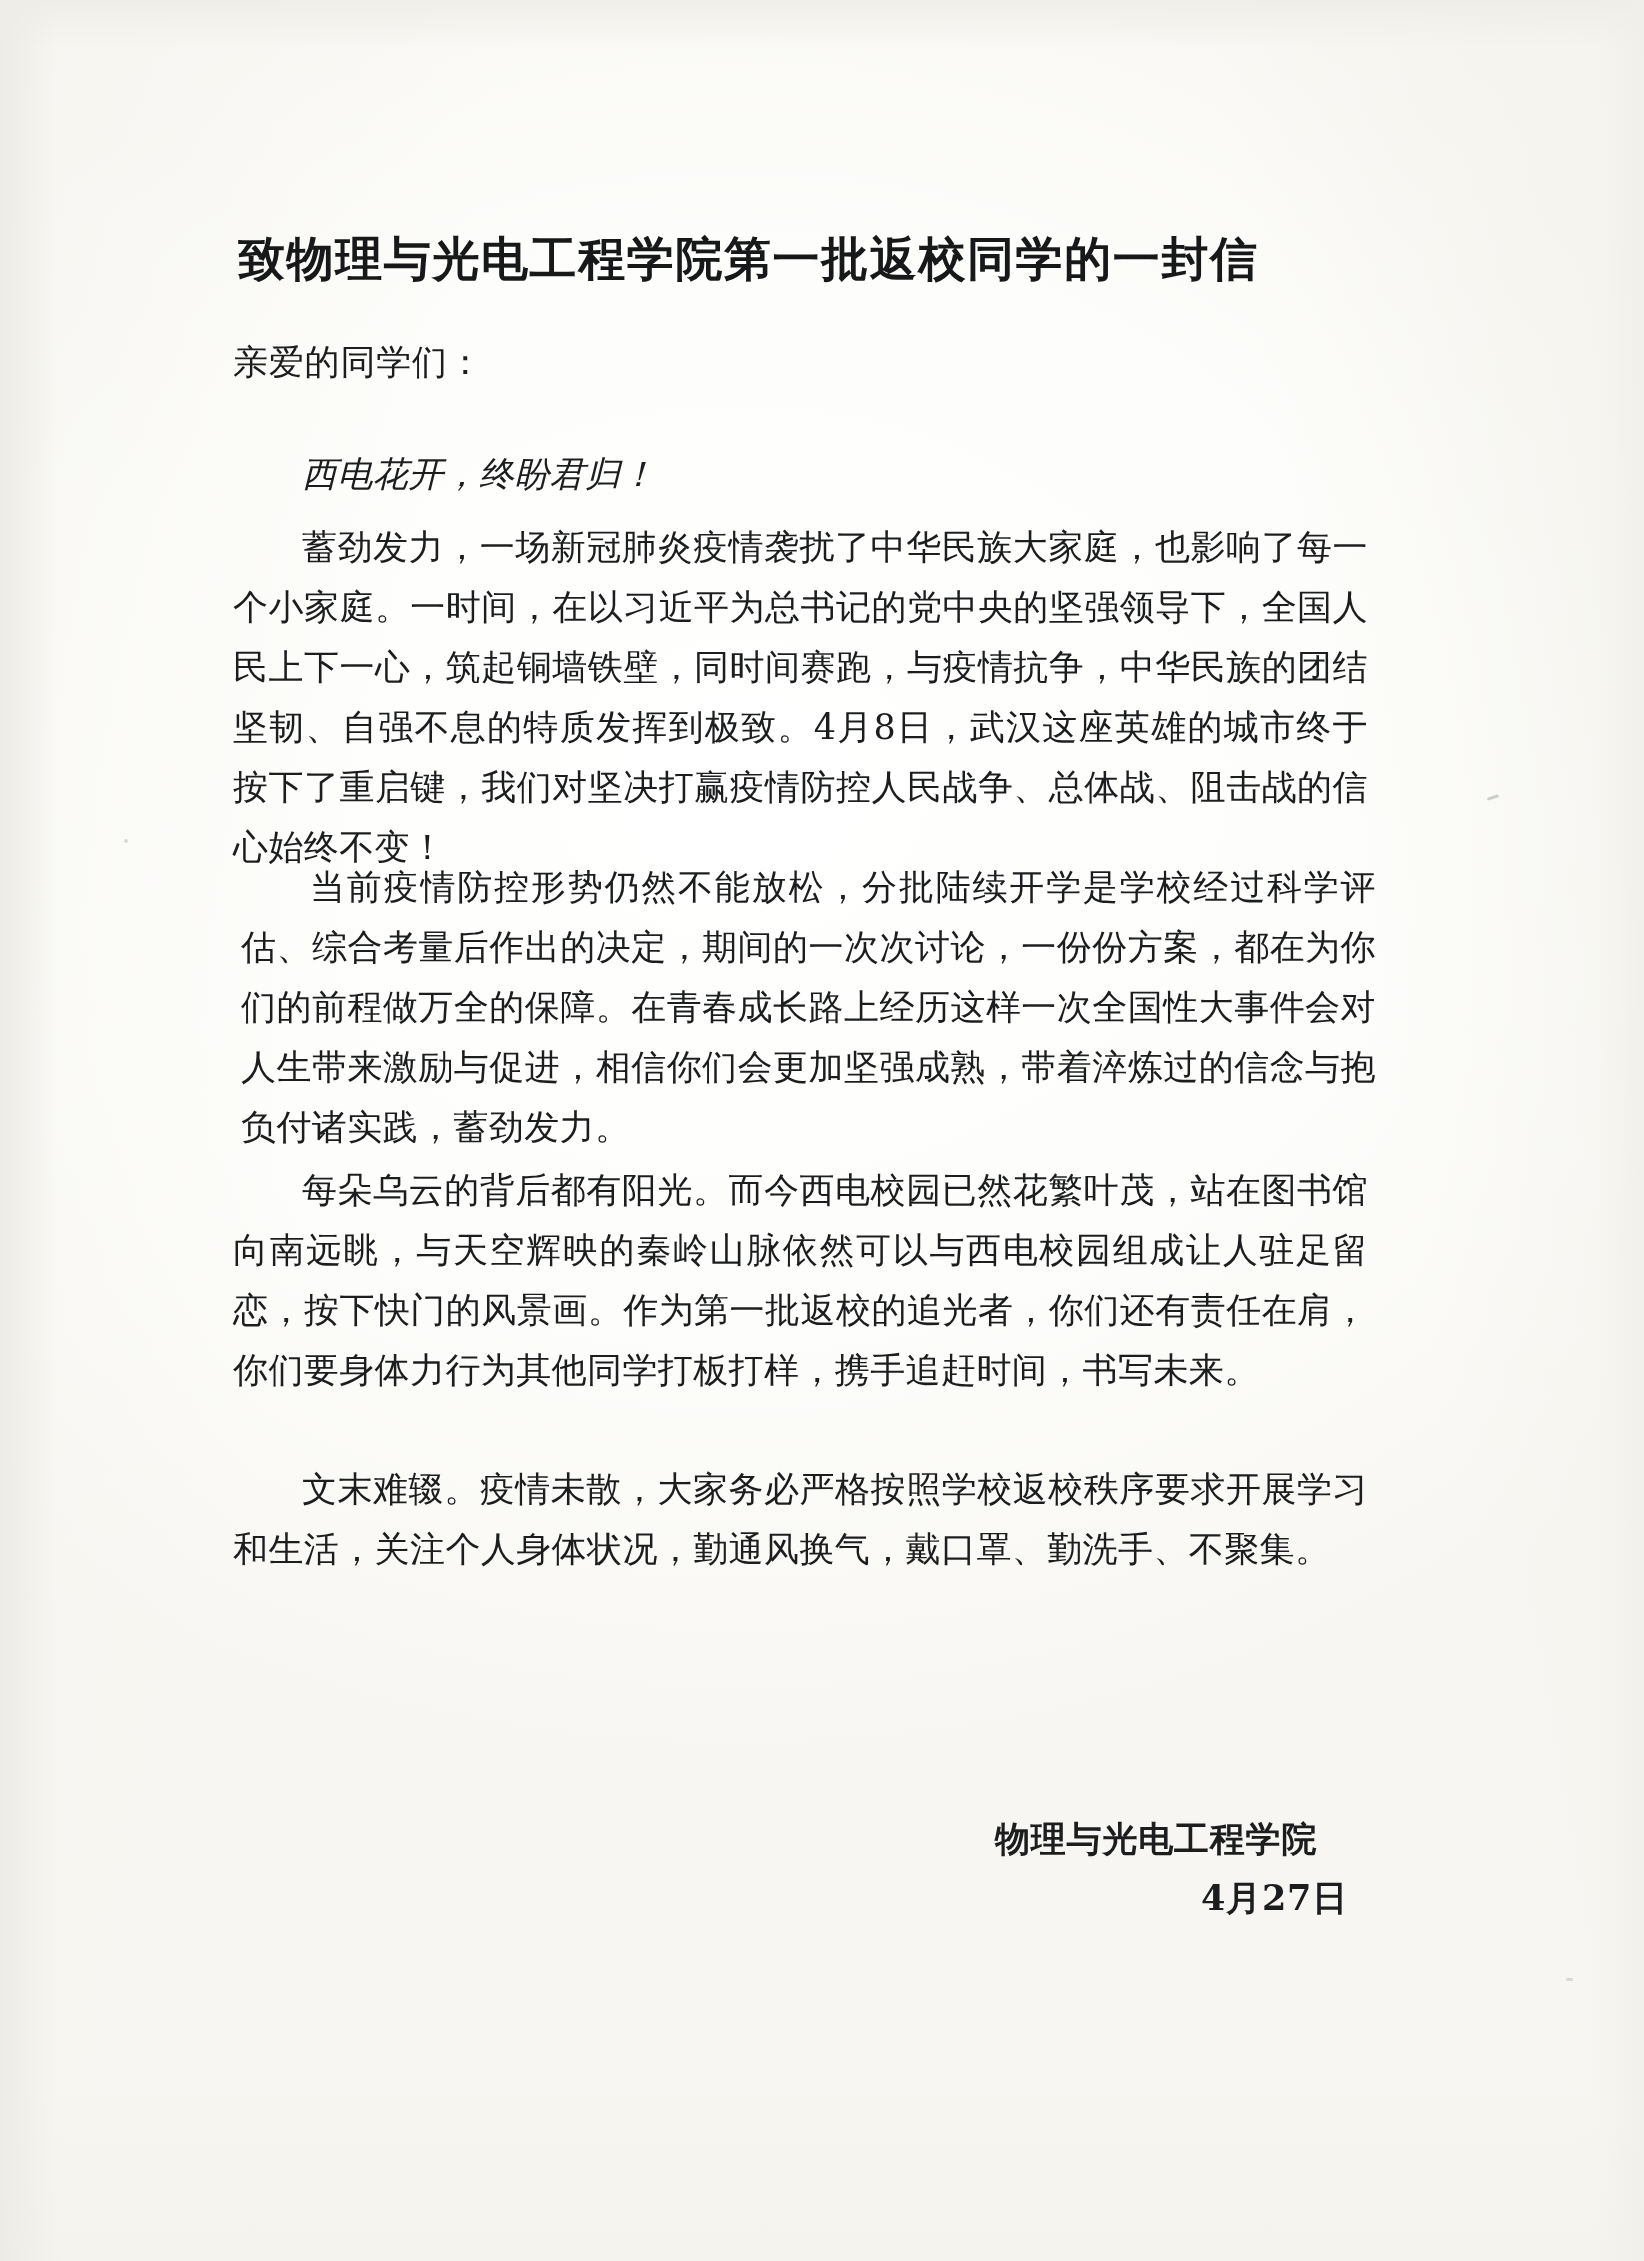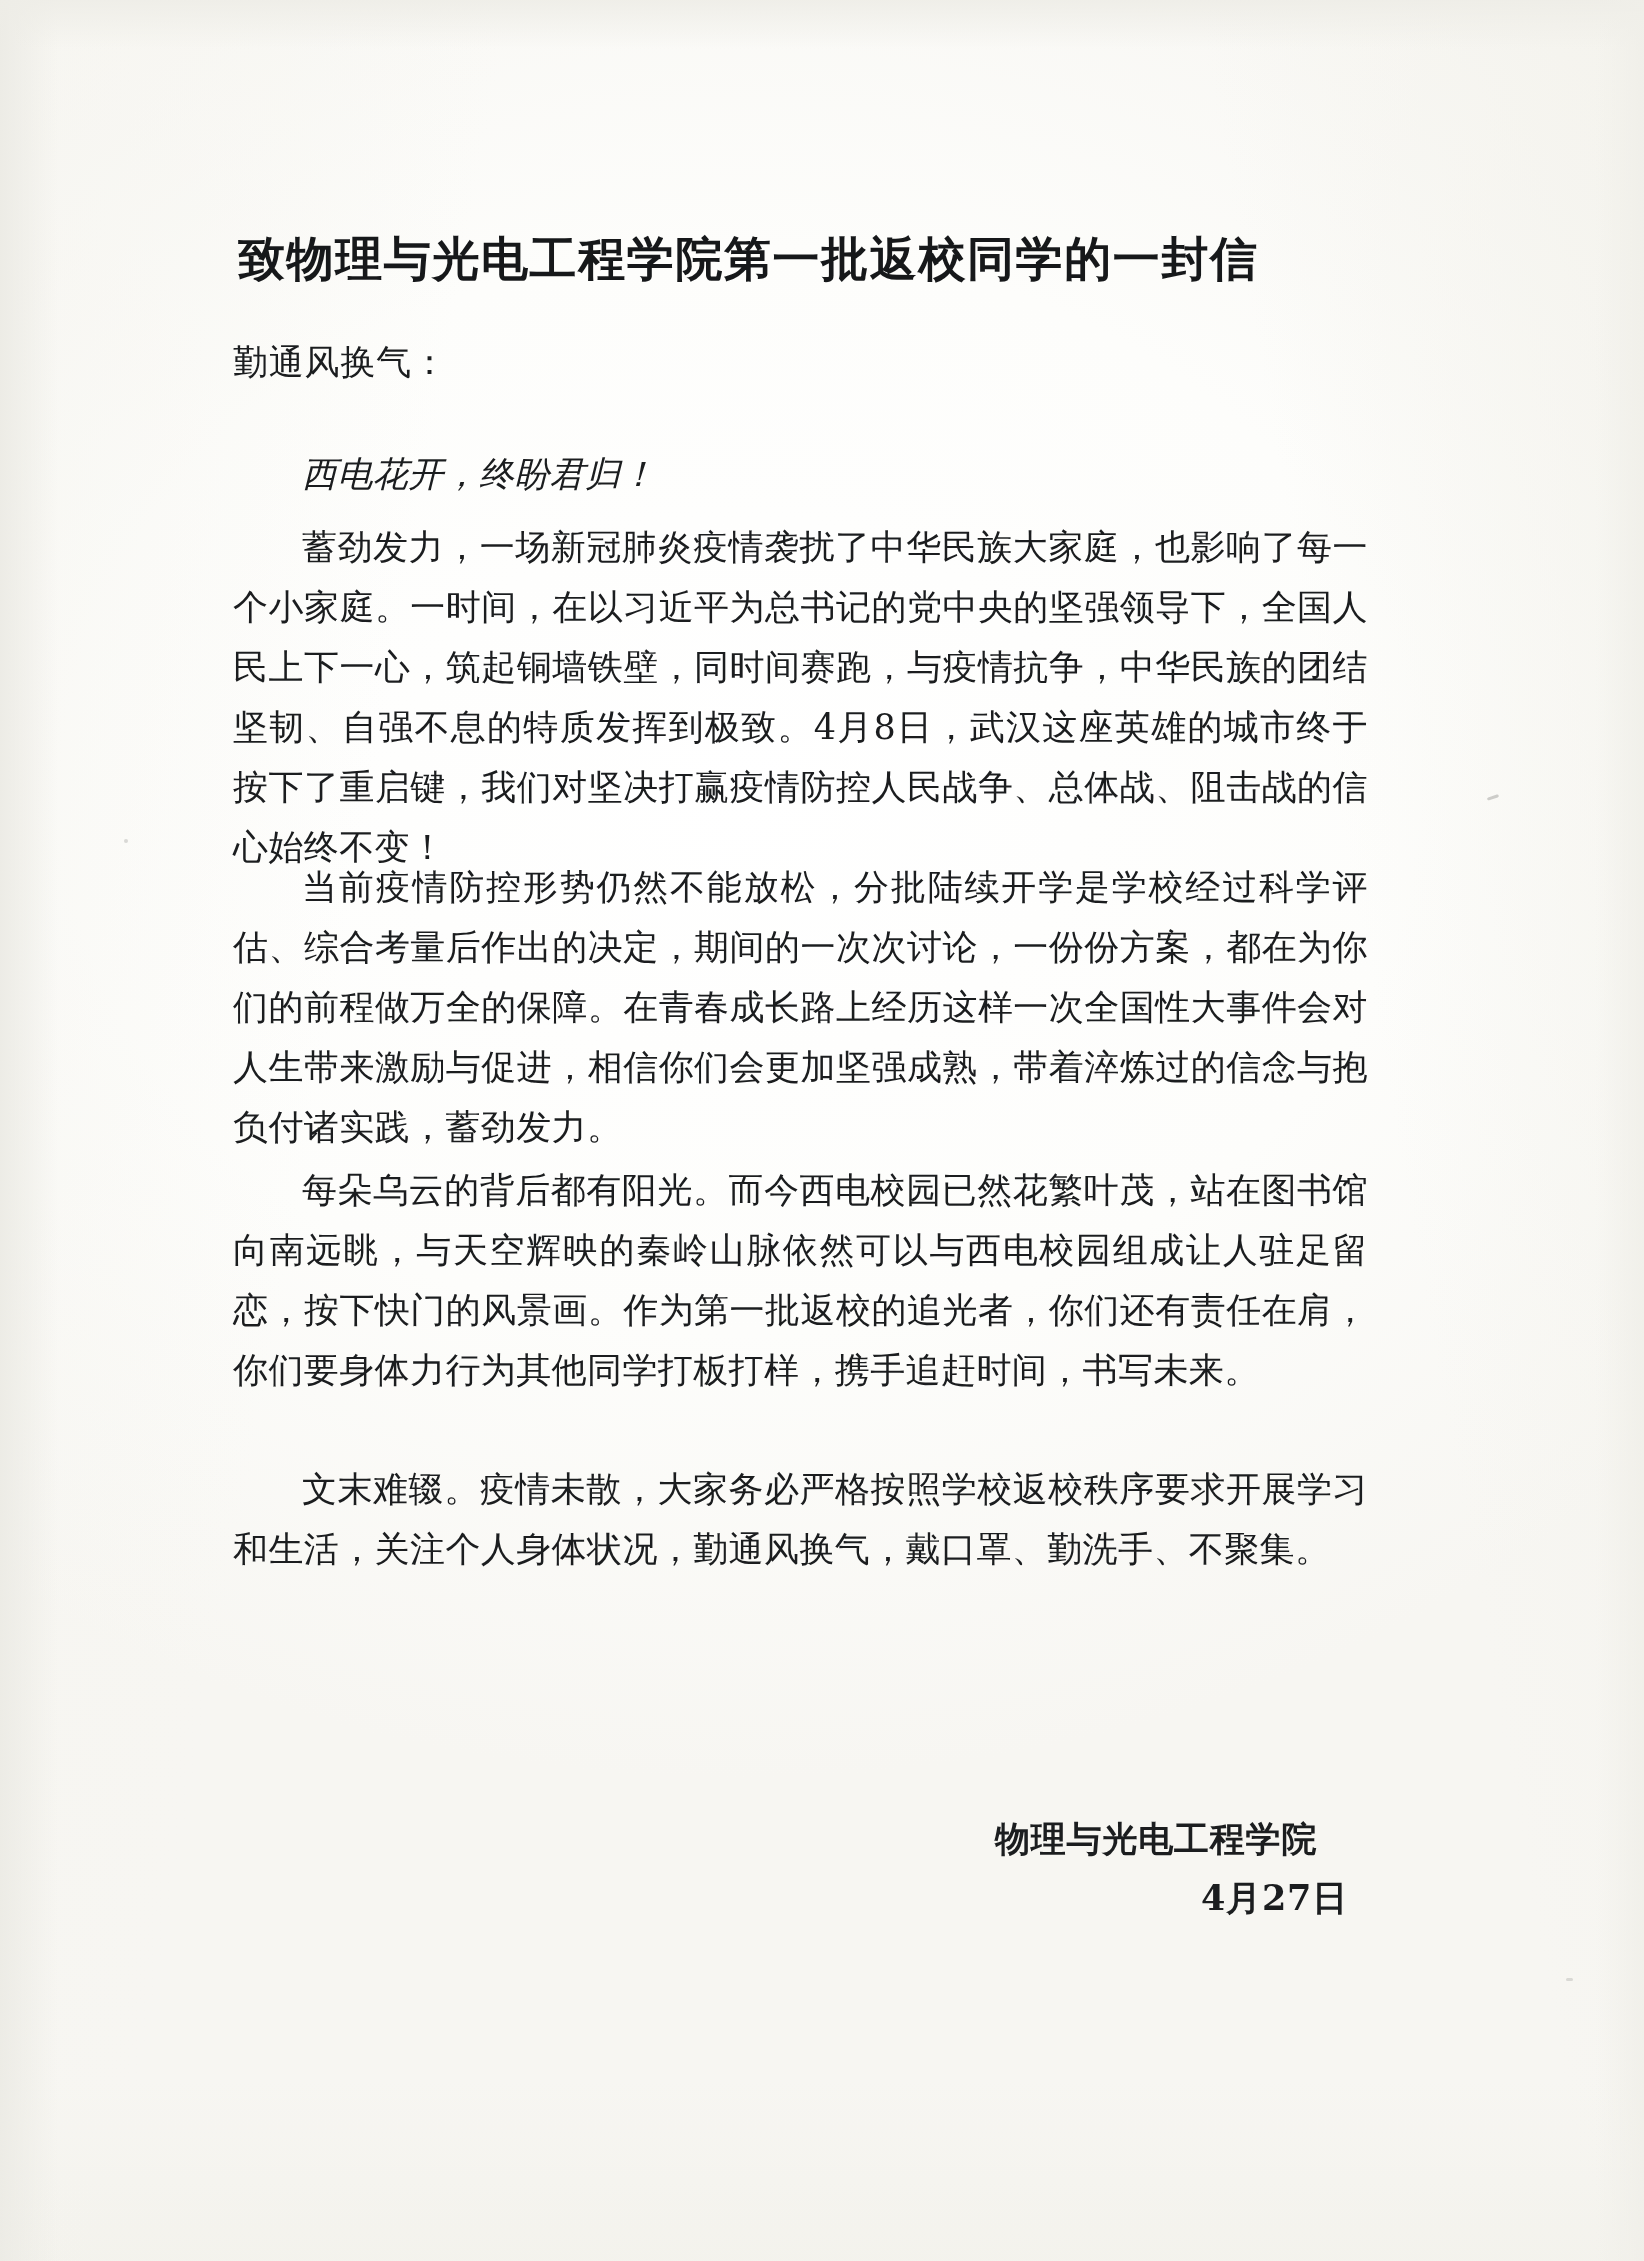--- a/index.html
+++ b/index.html
@@ -98,21 +98,21 @@
     color: #1b1d1f;
     text-align: justify;
     text-justify: inter-ideograph;
     letter-spacing: 0.4px;
     text-indent: 69px;
   }
 
   
   .p1 { top: 409px; font-style: italic; }
   .p2 { top: 482px; }
-  .p3 { top: 822px; }
+  .p3 { top: 822px; margin-left: 8px; }
   .p4 { top: 1125px; }
   .p5 { top: 1424px; }
 
   .sign-block {
     position: absolute;
     left: 995px;
     top: 1809px;
     width: 460px;
     font-size: 35px;
     line-height: 59px;
@@ -155,21 +155,21 @@
 
 <div class="page">
   <div class="edge-shade"></div>
   <div class="edge-shade-top"></div>
   <div class="edge-shade-right"></div>
 
   <div class="content">
 
     <h1 class="doc-title">致物理与光电工程学院第一批返校同学的一封信</h1>
 
-    <div class="salutation">勤通风换气：</div>
+    <div class="salutation">亲爱的同学们：</div>
 
     <p class="body-block p1">西电花开，终盼君归！</p>
 
     <p class="body-block p2">蓄劲发力，一场新冠肺炎疫情袭扰了中华民族大家庭，也影响了每一个小家庭。一时间，在以习近平为总书记的党中央的坚强领导下，全国人民上下一心，筑起铜墙铁壁，同时间赛跑，与疫情抗争，中华民族的团结坚韧、自强不息的特质发挥到极致。4月8日，武汉这座英雄的城市终于按下了重启键，我们对坚决打赢疫情防控人民战争、总体战、阻击战的信心始终不变！</p>
 
     <p class="body-block p3">当前疫情防控形势仍然不能放松，分批陆续开学是学校经过科学评估、综合考量后作出的决定，期间的一次次讨论，一份份方案，都在为你们的前程做万全的保障。在青春成长路上经历这样一次全国性大事件会对人生带来激励与促进，相信你们会更加坚强成熟，带着淬炼过的信念与抱负付诸实践，蓄劲发力。</p>
 
     <p class="body-block p4">每朵乌云的背后都有阳光。而今西电校园已然花繁叶茂，站在图书馆向南远眺，与天空辉映的秦岭山脉依然可以与西电校园组成让人驻足留恋，按下快门的风景画。作为第一批返校的追光者，你们还有责任在肩，你们要身体力行为其他同学打板打样，携手追赶时间，书写未来。</p>
 
     <p class="body-block p5">文末难辍。疫情未散，大家务必严格按照学校返校秩序要求开展学习和生活，关注个人身体状况，勤通风换气，戴口罩、勤洗手、不聚集。</p>

